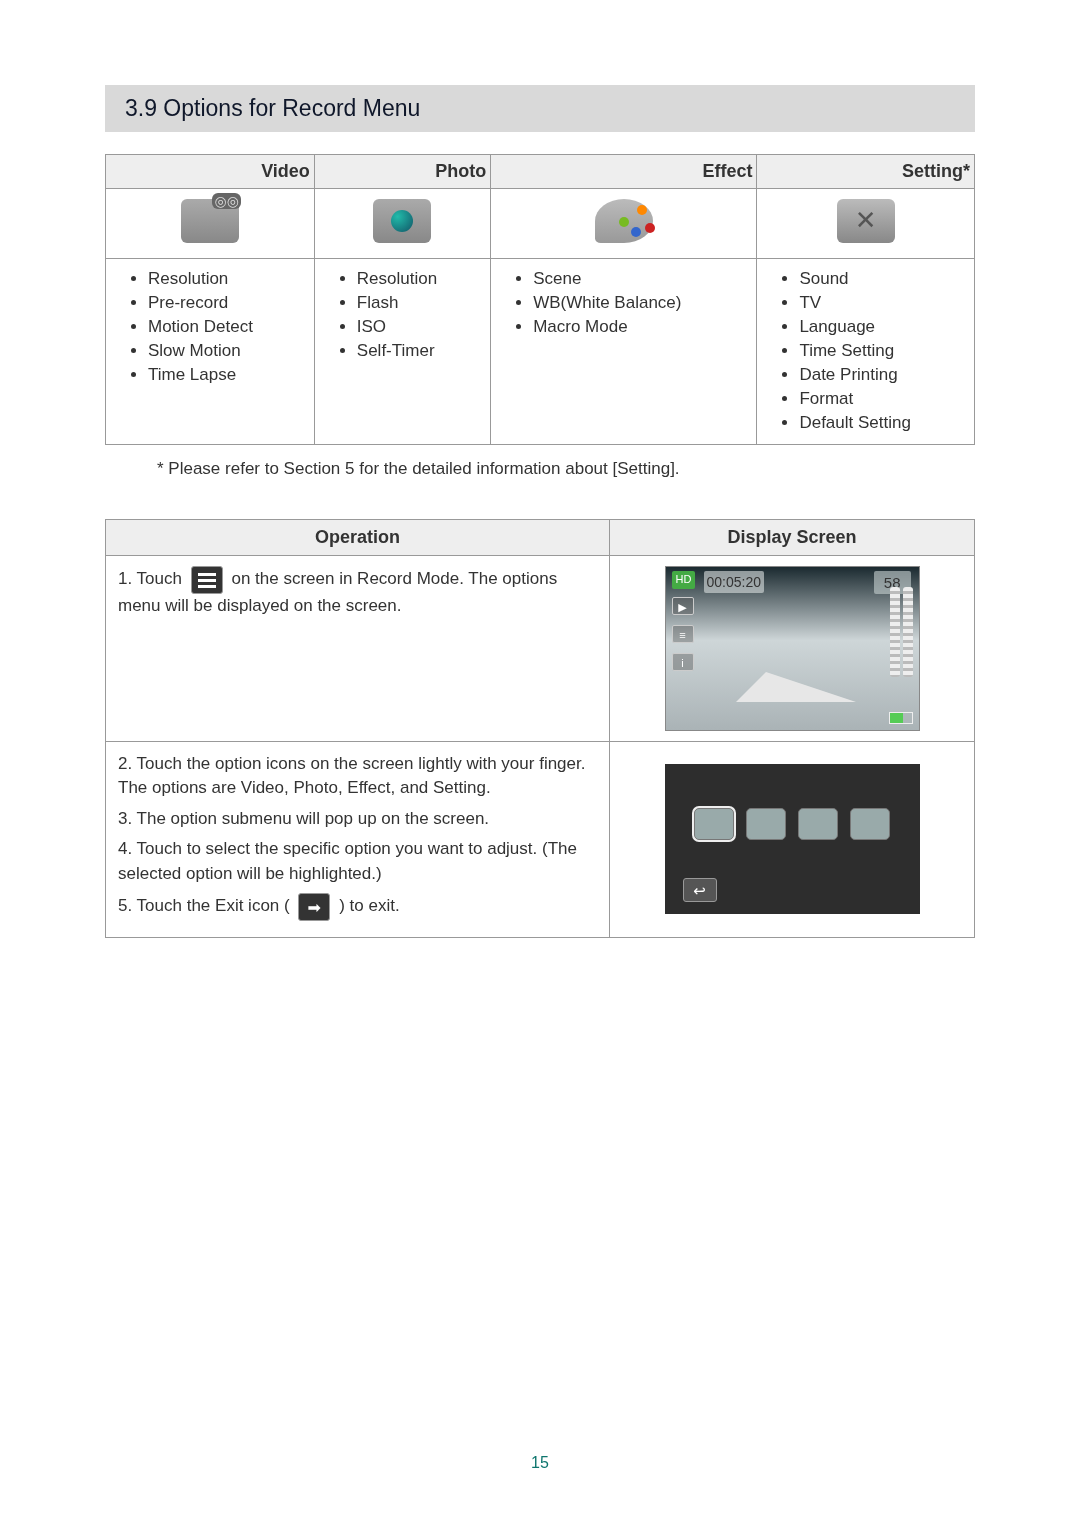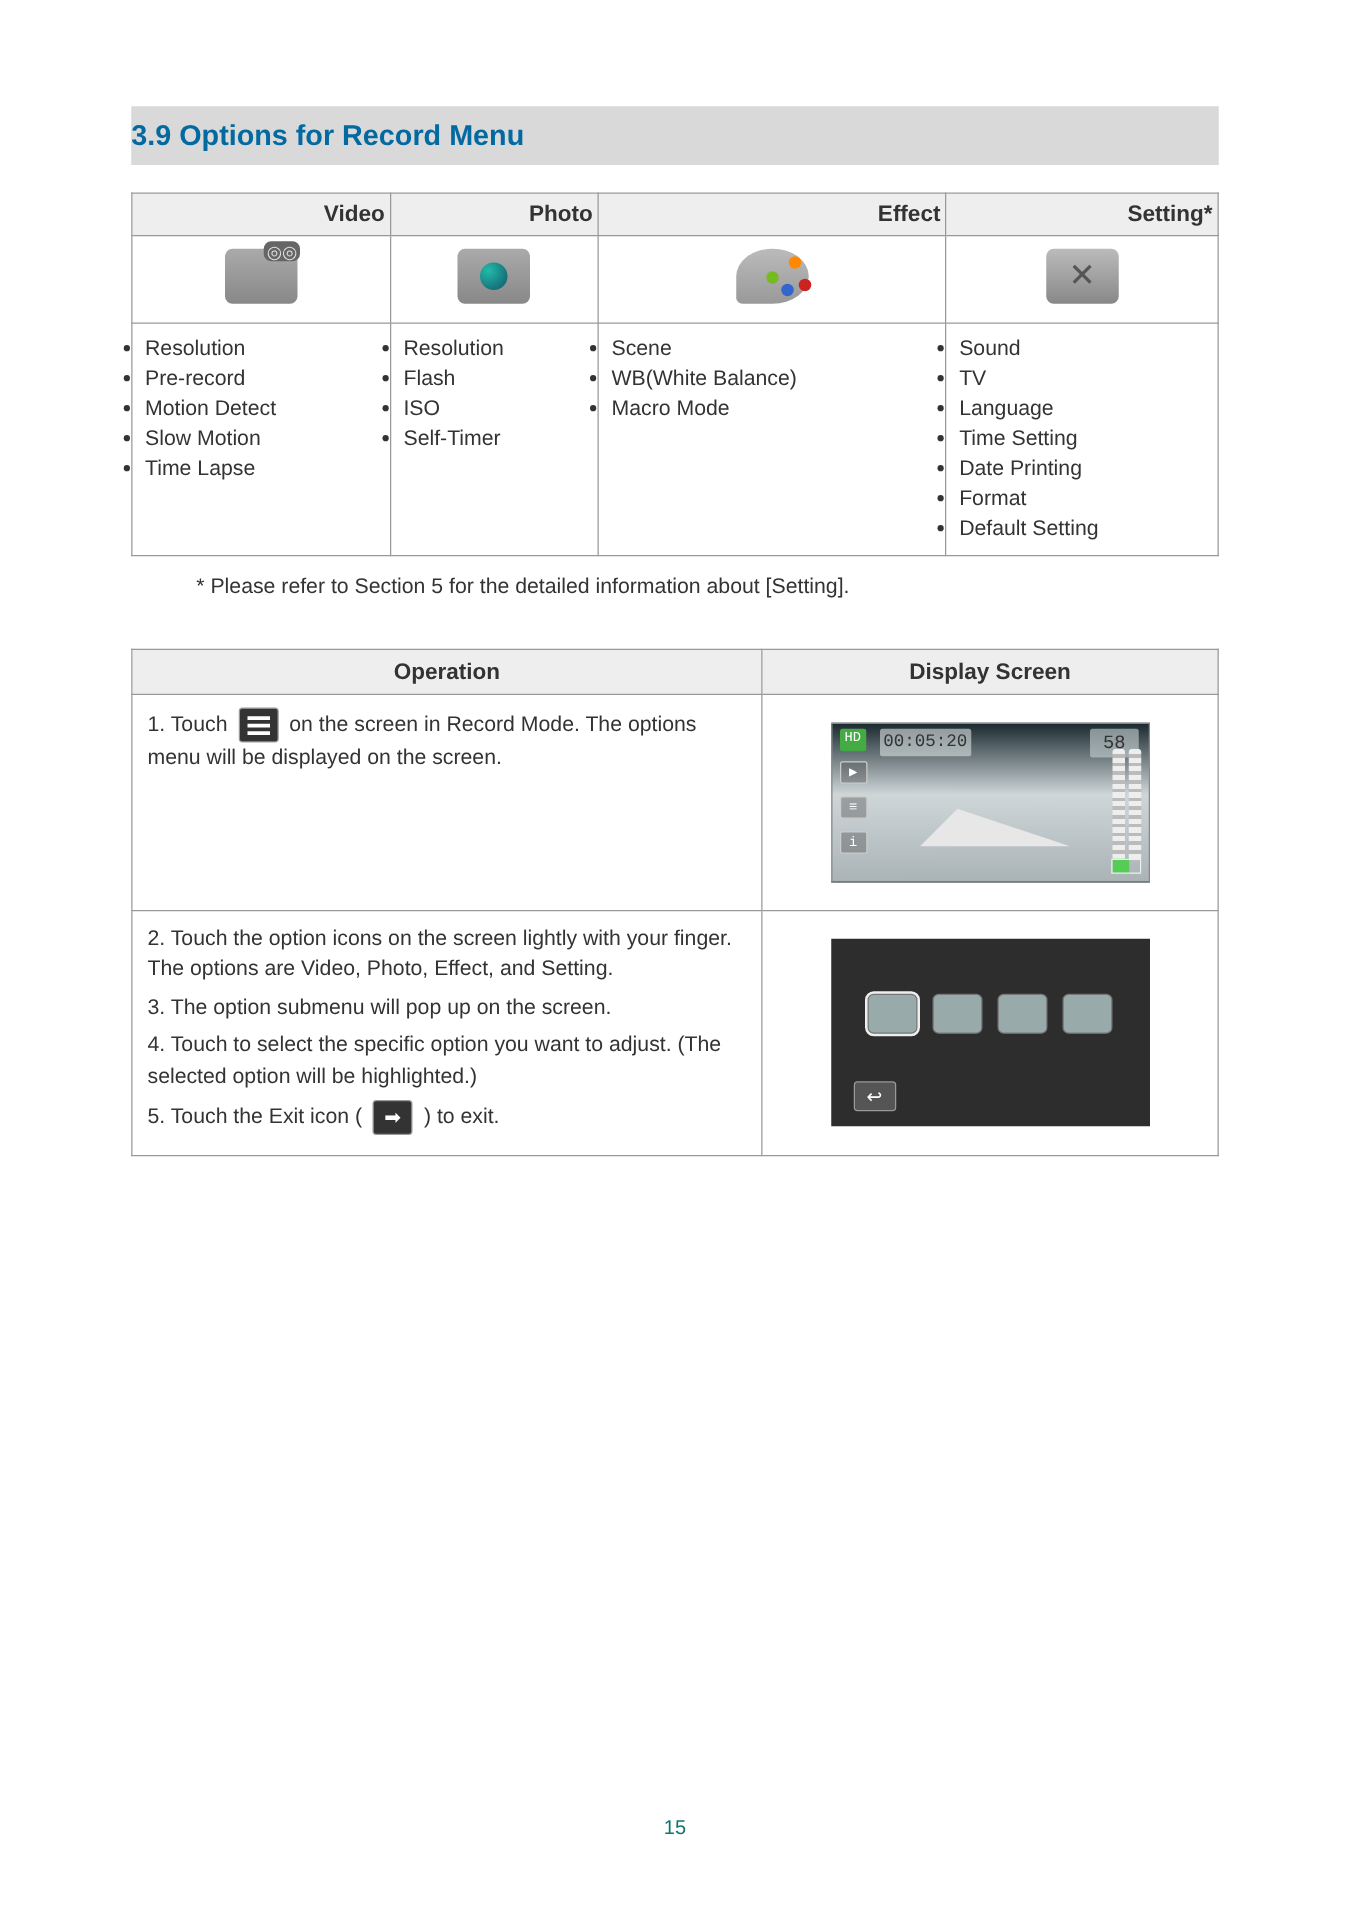--- a/index.html
+++ b/index.html
@@ -10,24 +10,24 @@
     color: #333;
     width: 1080px;
     height: 1527px;
     position: relative;
   }
   .page {
     padding: 85px 105px 0 105px;
   }
   .section-heading {
     background: #d9d9d9;
-    font-weight: bold;
+    font-weight: normal;
     font-size: 23px;
-    color: #0369a1;
-    padding: 10px 12px 10px 0;
+    color: #0f172a;
+    padding: 10px 12px 10px 20px;
     margin-bottom: 22px;
   }
   table.options {
     border-collapse: collapse;
     width: 100%;
     margin-bottom: 14px;
   }
   table.options th {
     background: #eeeeee;
     border: 1px solid #999;
@@ -44,21 +44,21 @@
     color: #333;
     vertical-align: top;
   }
   table.options td.icon-cell {
     text-align: center;
     padding: 10px;
     vertical-align: middle;
   }
   table.options ul {
     list-style: disc;
-    margin-left: 0;
+    margin-left: 32px;
   }
   table.options ul li {
     margin: 1px 0;
     line-height: 1.35;
   }
   .footnote {
     font-size: 17px;
     color: #333;
     margin-left: 52px;
     margin-bottom: 40px;
@@ -161,26 +161,25 @@
     box-shadow: 0 6px 0 #fff, 0 12px 0 #fff;
   }
   .inline-icon.exit::before {
     content:"➡";
     color:#fff;
     position:absolute;
     top:2px; left:8px;
     font-size:16px;
   }
   .display1 {
-    width: 255px; height: 128px;
+    width: 255px; height: 165px;
     background: linear-gradient(#1b2a30 0%, #ced6d8 45%, #aab3b6 100%);
     position: relative;
-    margin: 12px auto;
+    margin: 0 auto;
     border:1px solid #888;
-    font-family:Liberation Mono, monospace;
   }
   .display1 .hd {
     position:absolute; top:4px; left:6px;
     background:#4a4; color:#fff;
     font-size:11px; padding:1px 4px; border-radius:2px;
   }
   .display1 .time {
     position:absolute; top:4px; left:38px;
     color:#333; font-size:14px;
     background:rgba(220,225,225,0.6); padding:1px 3px; border-radius:2px;

